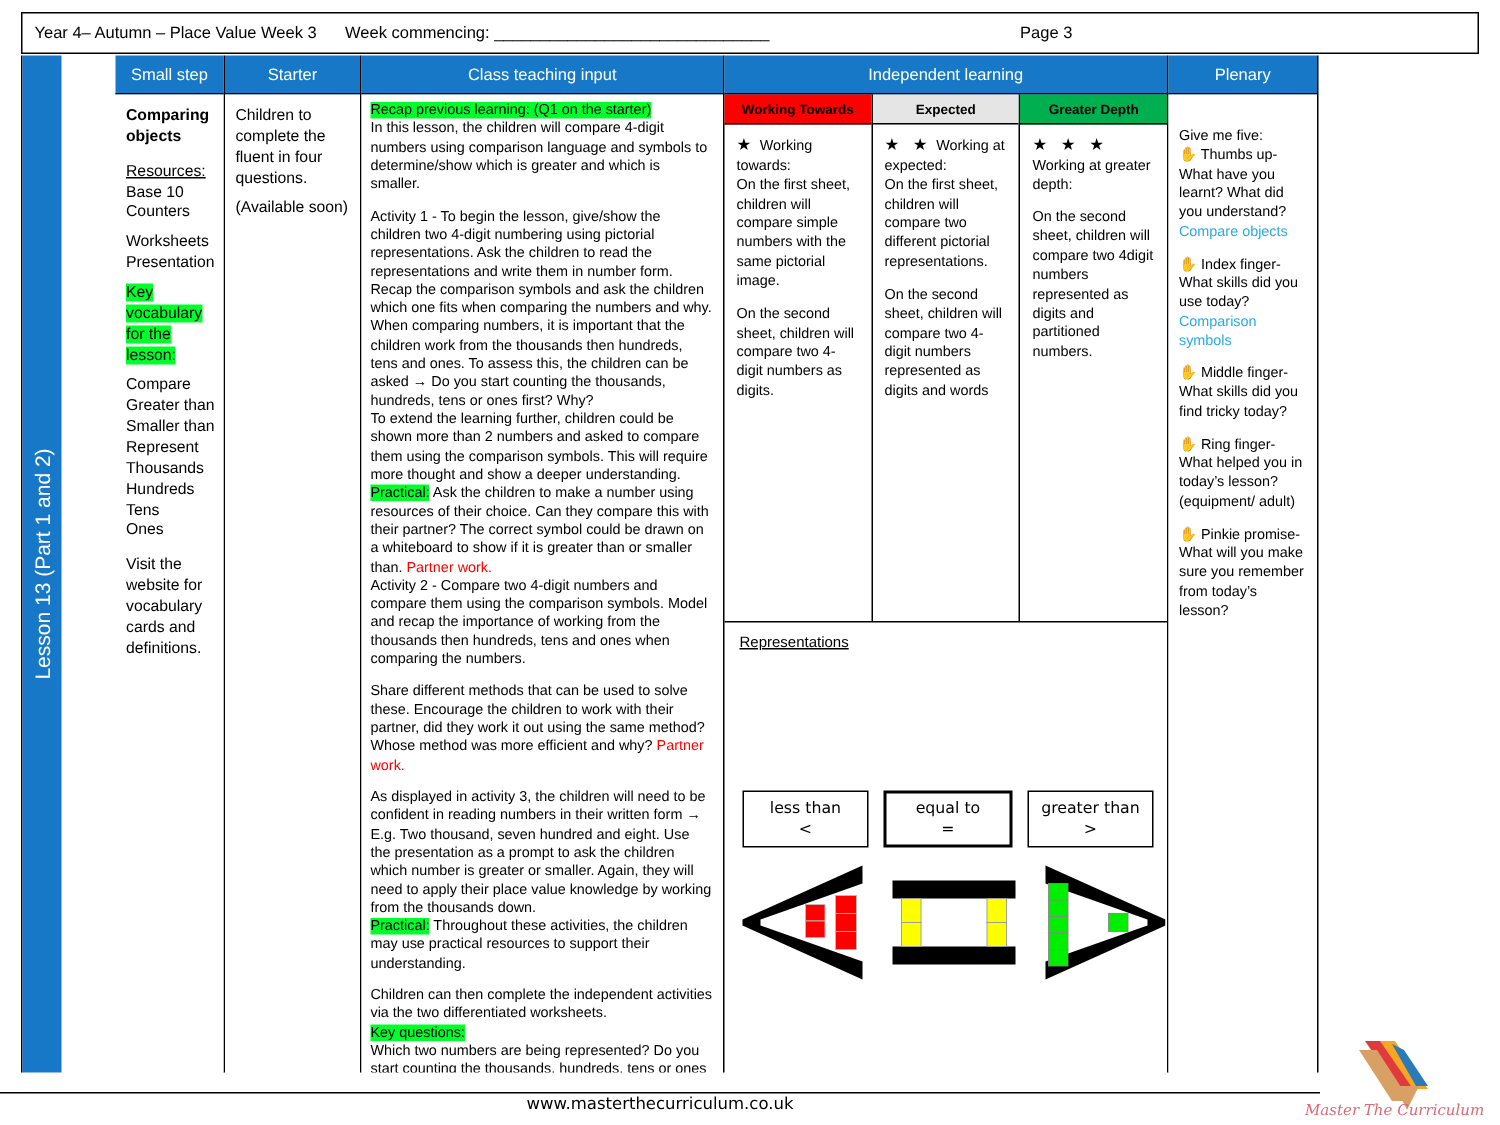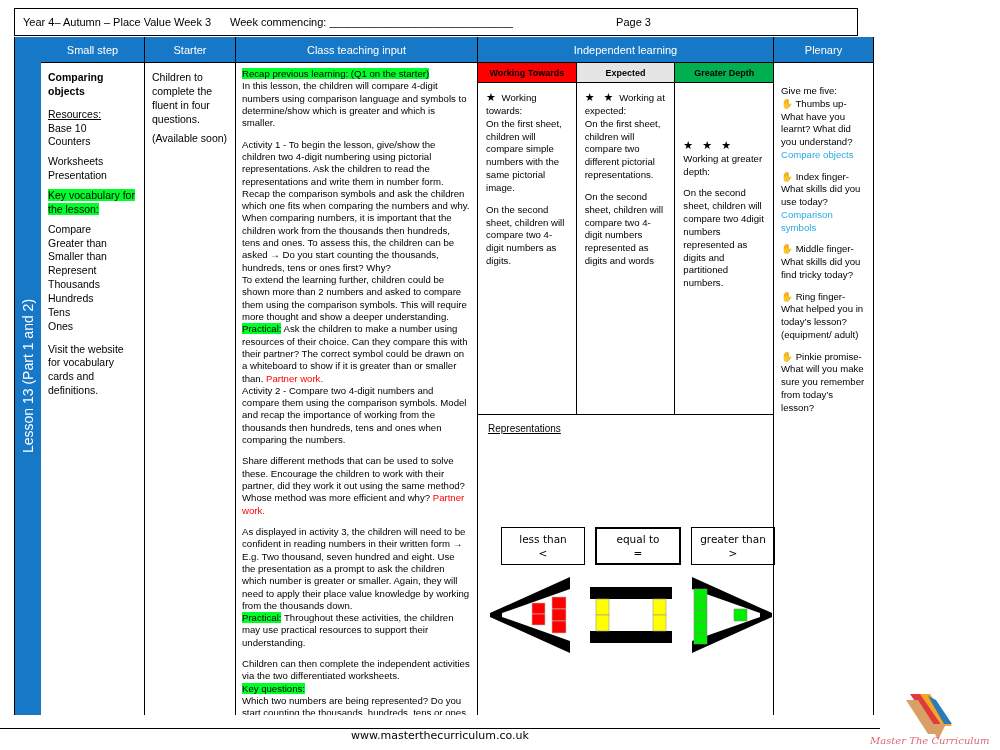--- a/index.html
+++ b/index.html
@@ -8,21 +8,21 @@
     background: #ffffff;
     font-family: "Liberation Sans", sans-serif;
     color: #000000;
     overflow: hidden;
   }
   .page { position: relative; width: 1000px; height: 750px; }
 
   
   .header-bar {
     position: absolute; left: 14px; top: 8px;
-    width: 844px; height: 28px;
+    width: 972px; height: 28px;
     border: 1px solid #000;
     display: flex; align-items: center;
     font-size: 11px;
   }
   .hdr-left   { padding-left: 8px; width: 215px; }
   .hdr-mid    { width: 300px; }
   .hdr-right  { flex: 1; text-align: center; padding-right: 120px; }
 
   
   .table {
@@ -48,21 +48,21 @@
     font-size: 11px; text-align: center;
     height: 26px; line-height: 26px;
     border-bottom: 1px solid #000;
   }
   .col-body {
     flex: 1; background: #fff;
     padding: 8px 6px 4px 7px;
     font-size: 10.5px; line-height: 1.32;
     overflow: hidden;
   }
-  .c-small   { flex: 0 0 104px; }
+  .c-small   { flex: 0 0 104px; padding-left: 36px; }
   .c-start   { flex: 0 0 91px; }
   .c-teach   { flex: 0 0 242px; }
   .c-indep   { flex: 0 0 296px; border-right: 1px solid #000; }
   .c-plen    { flex: 0 0 100px; border-right: 1px solid #000; }
 
   .c-teach .col-body { padding: 5px 7px 0 6px; font-size: 9.6px; line-height: 1.285; }
   .c-plen  .col-body { padding: 22px 5px 0 7px; font-size: 9.6px; line-height: 1.33; }
 
   p { margin: 0 0 0 0; }
   .gap { height: 9px; }
@@ -70,34 +70,34 @@
   .b  { font-weight: bold; }
   .u  { text-decoration: underline; }
   .hl { background: #00ff2a; }
   .red { color: #ff0000; }
   .cyan { color: #29abe2; }
 
   
   .indep-wrap { flex: 1; display: flex; flex-direction: column; }
   .bands { display: flex; height: 352px; border-bottom: 1px solid #000; }
   .band { flex: 1 1 0; display: flex; flex-direction: column; border-right: 1px solid #000; }
-  .band:last-child { border-right: none; gap: 48px; }
+  .band:last-child { border-right: none; }
   .band-head {
     height: 20px; line-height: 20px; text-align: center;
     font-size: 9px; font-weight: bold; color: #000;
     border-bottom: 1px solid #000;
   }
   .band-body { flex: 1; padding: 7px 6px 0 8px; font-size: 9.6px; line-height: 1.34; }
   .stars { font-size: 11px; letter-spacing: 3px; }
 
   
   .reps { flex: 1; padding: 8px 0 0 10px; position: relative; }
   .reps-title { font-size: 10px; text-decoration: underline; }
   .sym-labels {
-    position: absolute; left: 23px; top: 112px;
+    position: absolute; left: 12px; top: 112px;
     width: 274px; display: flex; gap: 10px;
   }
   .sym-box {
     flex: 1 1 0; height: 38px; border: 1px solid #000;
     display: flex; flex-direction: column;
     align-items: center; justify-content: center;
     font-family: "DejaVu Sans", sans-serif;
     font-size: 10.5px; line-height: 1.35;
   }
   .sym-box.thick { border-width: 2px; }

